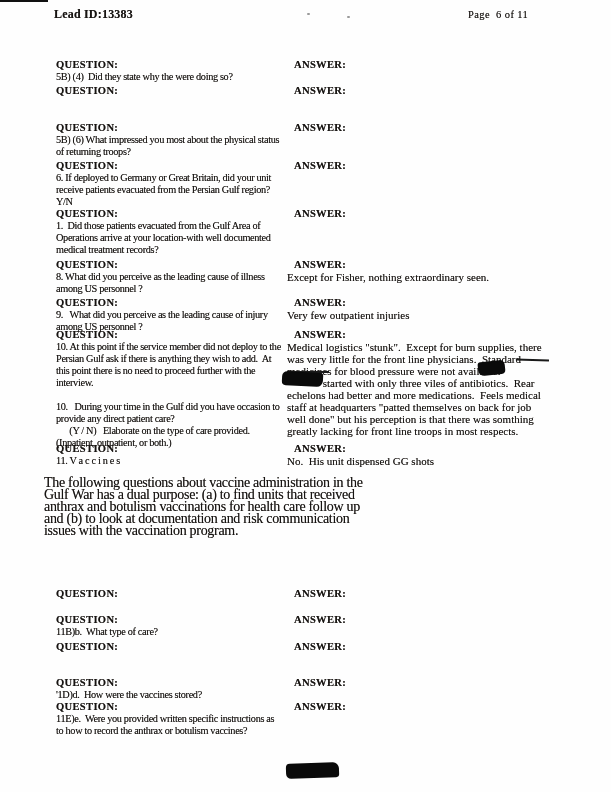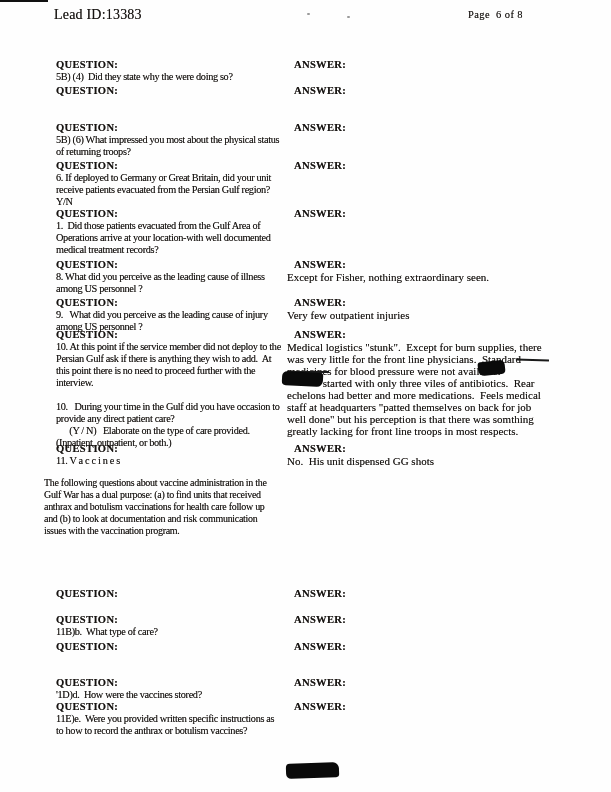--- a/index.html
+++ b/index.html
@@ -7,21 +7,21 @@
     position:relative;
     width:611px;height:792px;
     background:#fefefe;
     font-family:"Liberation Serif", serif;
     color:#171412;
     overflow:hidden;
   }
   .scan-line{position:absolute;background:#111;}
   .hdr-lead{
     position:absolute;left:54px;top:7px;
-    font-size:14px;font-weight:normal;letter-spacing:0.2px;
+    font-size:12px;font-weight:bold;letter-spacing:0.2px;
     white-space:pre;
   }
   .hdr-page{
     position:absolute;left:468px;top:9px;
     font-size:10.5px;letter-spacing:0.4px;white-space:pre;
   }
   .row{position:absolute;left:0;width:586px;height:12px;}
   .qlabel{
     position:absolute;left:56px;top:0;
     font-size:10.6px;font-weight:bold;letter-spacing:0.3px;
@@ -38,39 +38,39 @@
     white-space:pre;
     padding-left:12px;
   }
   .abody{
     position:absolute;left:287px;top:12px;
     font-size:11px;letter-spacing:0px;line-height:12px;
     white-space:pre;
   }
   .para{
     position:absolute;left:44px;
-    font-size:10px;letter-spacing:-0.3px;line-height:12px;
+    font-size:14px;letter-spacing:-0.3px;line-height:12px;
     white-space:pre;
   }
   .redaction{position:absolute;background:#0a0a0a;}
   .pen-line{position:absolute;background:#1a1a1a;}
   .speck{position:absolute;background:#9a9a9a;width:3px;height:2px;border-radius:1px;}
   .txt{text-shadow:0 0 0.45px rgba(20,15,10,0.55);}
 </style>
 </head>
 <body>
 
 <div class="page">
 
   <div class="scan-line" style="left:0;top:0;width:48px;height:2px;"></div>
   <div class="speck" style="left:307px;top:13px;"></div>
   <div class="speck" style="left:347px;top:16px;"></div>
 
   <div class="hdr-lead txt">Lead ID:13383</div>
-  <div class="hdr-page txt">Page  6 of 8</div>
+  <div class="hdr-page txt">Page  6 of 11</div>
 
   <div class="row" style="top:59px">
     <div class="qlabel txt">QUESTION:</div>
     <div class="alabel txt">ANSWER:</div>
     <div class="qbody txt">5B) (4)  Did they state why the were doing so?</div>
   </div>
 
   <div class="row" style="top:85px">
     <div class="qlabel txt">QUESTION:</div>
     <div class="alabel txt">ANSWER:</div>

